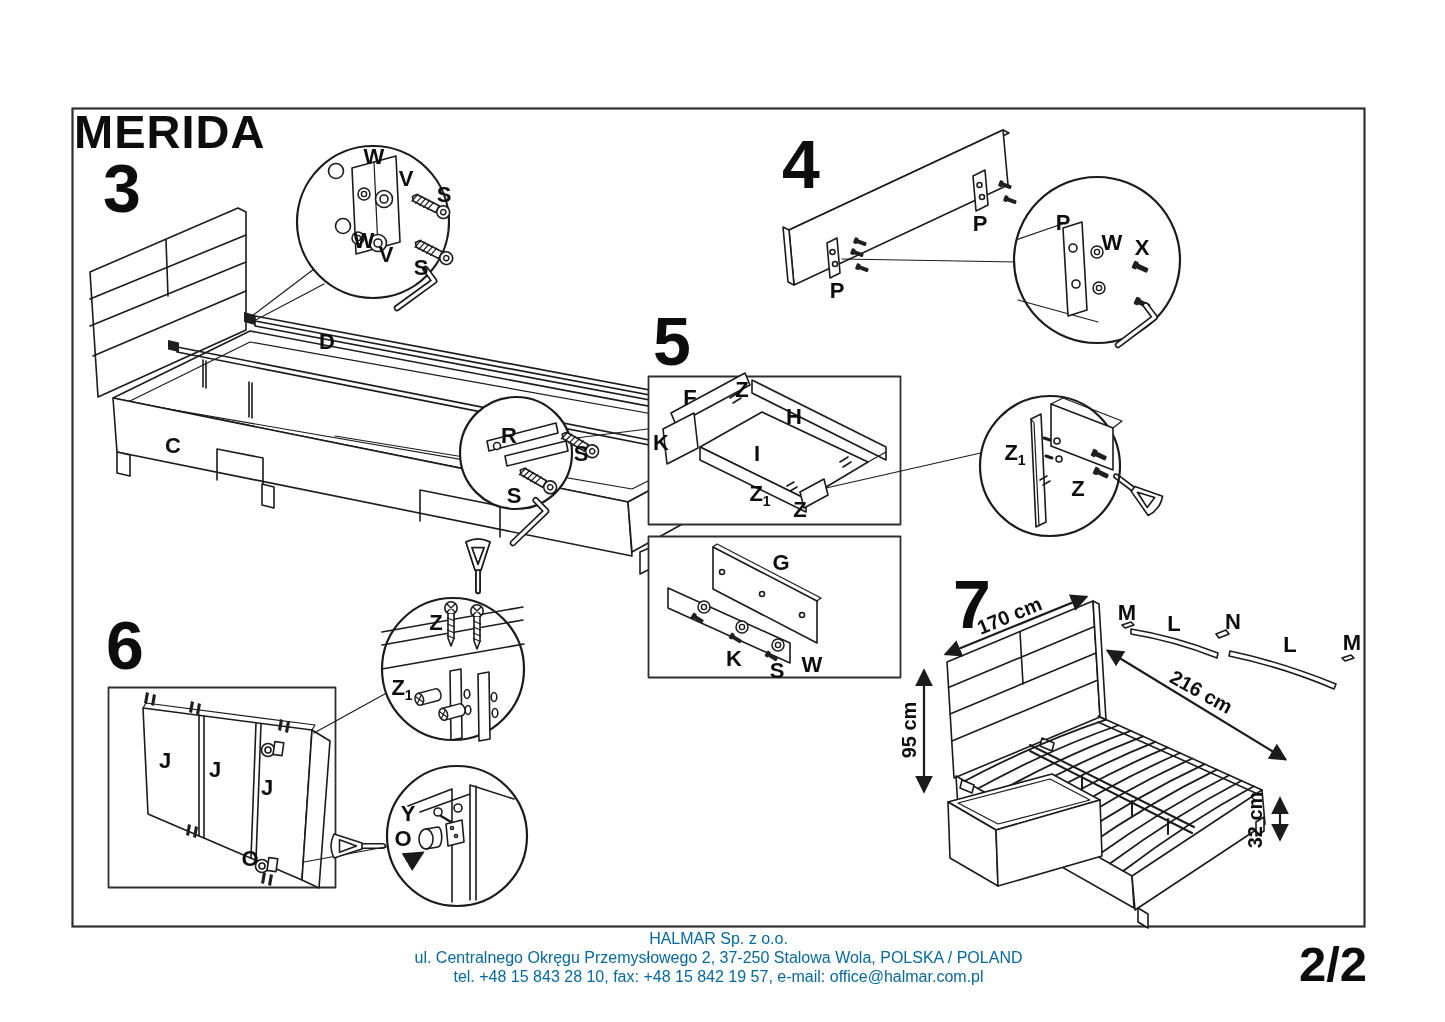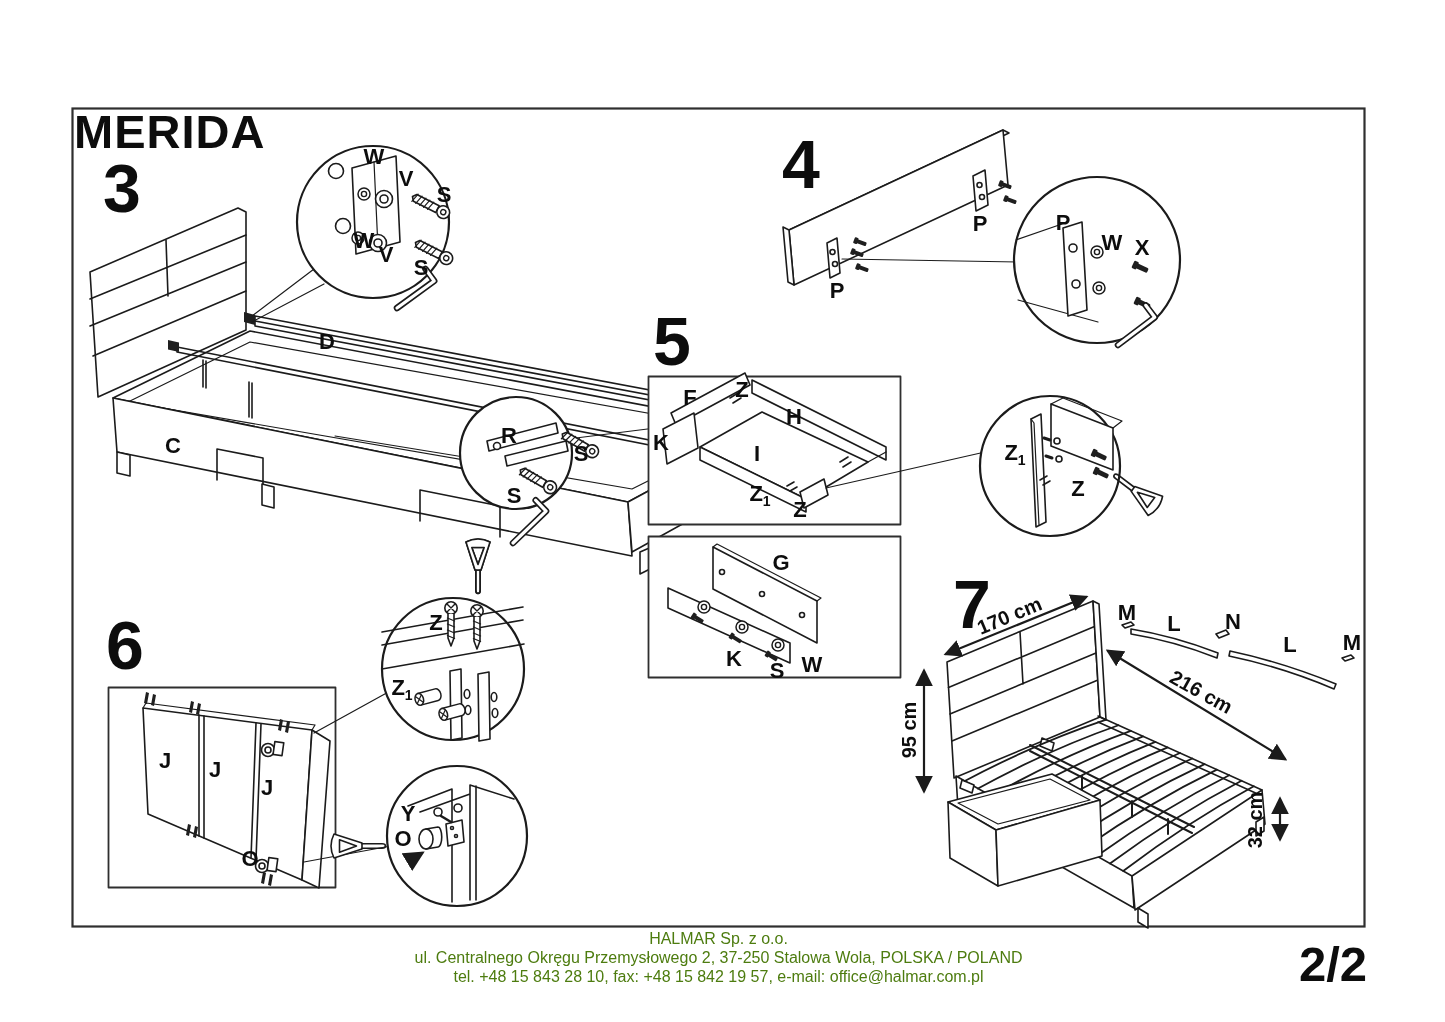--- a/index.html
+++ b/index.html
@@ -1,20 +1,20 @@
 <!DOCTYPE html>
 <html><head>
 <meta charset="utf-8">
 <style>
   html,body{margin:0;padding:0;background:#fff;}
   #sheet{position:relative;width:1445px;height:1022px;background:#fff;overflow:hidden;
          font-family:"Liberation Sans",sans-serif;color:#0d0d0d;}
   #title{position:absolute;left:74px;top:60px;font-size:47px;font-weight:bold;letter-spacing:1px;margin-top:44px;}
   #footer{position:absolute;left:72px;top:929px;width:1293px;text-align:center;
-          font-size:16px;line-height:19px;color:#4d7c0f;}
+          font-size:16px;line-height:19px;color:#0369a1;}
   #pagenum{position:absolute;left:1272px;top:936px;width:95px;text-align:right;
            font-size:49px;font-weight:bold;}
   svg{position:absolute;left:0;top:0;}
   .draw{stroke:#1b1b1b;stroke-width:1.6;fill:none;stroke-linejoin:round;stroke-linecap:round;}
   .fillw{fill:#fff;}
   .dark{fill:#1f1f1f;stroke:none;}
   .lbl{font-family:"Liberation Sans",sans-serif;font-size:22px;font-weight:bold;fill:#0d0d0d;
        text-anchor:middle;stroke:none;}
   .sub{font-size:14px;}
   .dim{font-family:"Liberation Sans",sans-serif;font-size:20px;font-weight:bold;fill:#0d0d0d;

